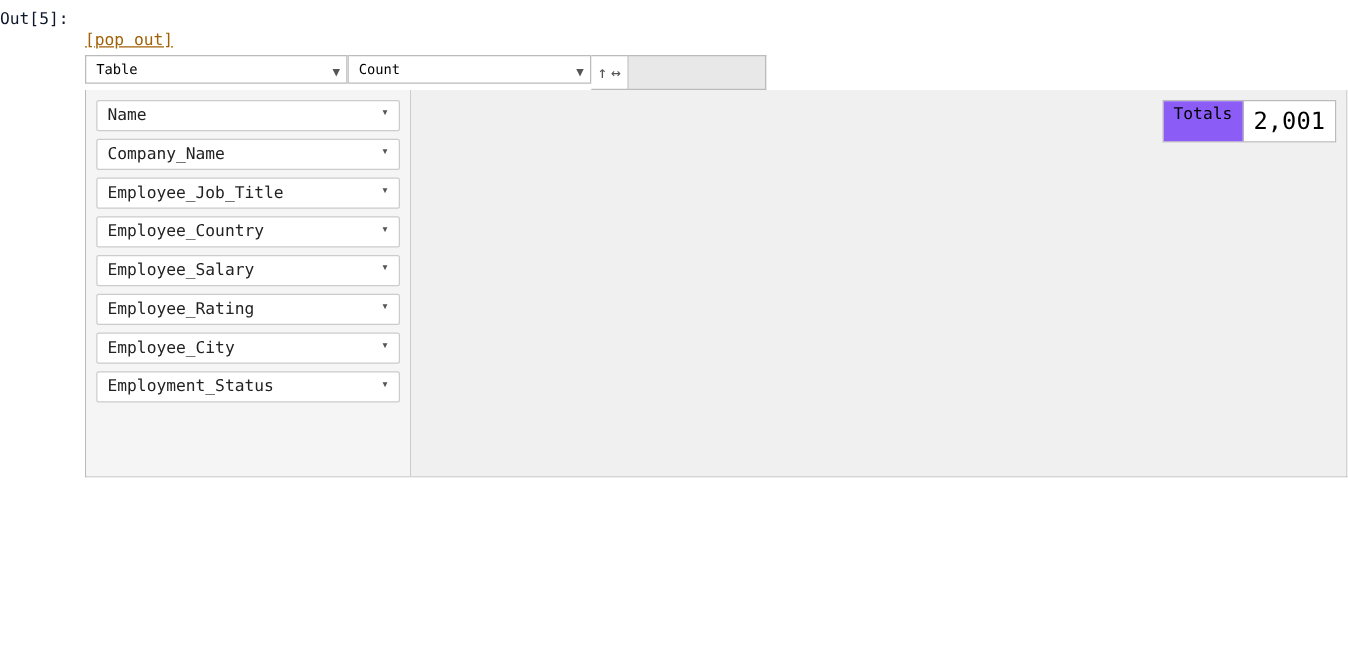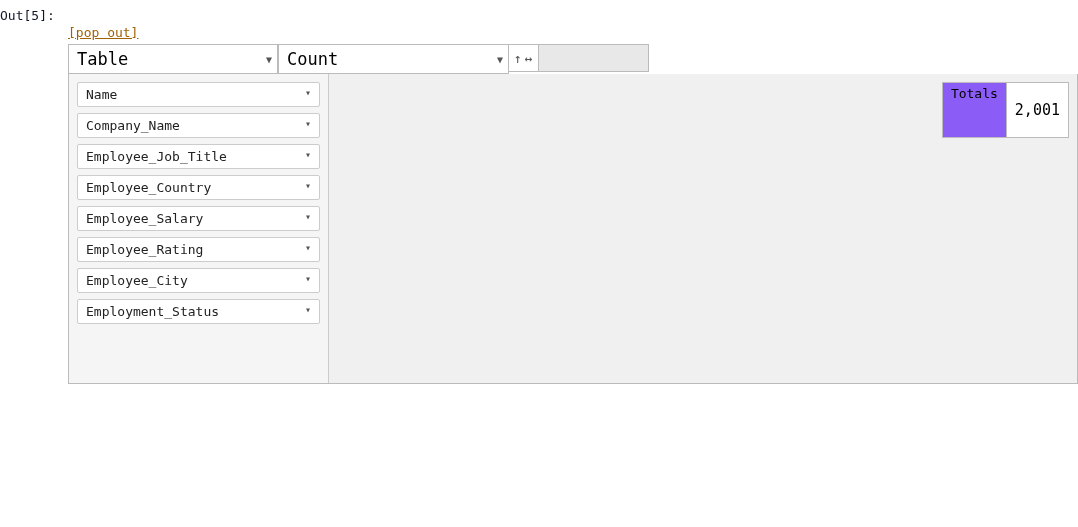--- a/index.html
+++ b/index.html
@@ -44,30 +44,30 @@
     .dropdown-wrapper {
       position: relative;
       display: inline-block;
     }
     .dropdown {
       appearance: none;
       -webkit-appearance: none;
       background: #fff;
       border: 1px solid #bbb;
       padding: 4px 24px 4px 8px;
-      font-size: 17px;
+      font-size: 11px;
       font-family: monospace;
       cursor: pointer;
       outline: none;
     }
     .dropdown-table {
       width: 210px;
     }
     .dropdown-count {
-      width: 231px;
+      width: 195px;
     }
     .dropdown-arrow {
       position: absolute;
       right: 6px;
       top: 50%;
       transform: translateY(-50%);
       pointer-events: none;
       font-size: 10px;
       color: #555;
     }
@@ -144,22 +144,22 @@
       background: #fff;
     }
     .totals-label {
       padding: 3px 8px;
       font-size: 13px;
       font-family: monospace;
       border-right: 1px solid #bbb;
       background: #8b5cf6;
     }
     .totals-value {
-      padding: 18px 8px;
-      font-size: 15px;
+      padding: 5px 8px;
+      font-size: 19px;
       font-family: monospace;
       font-weight: normal;
     }
     .toolbar-left {
       display: flex;
     }
   </style>
 </head>
 <body>
 

